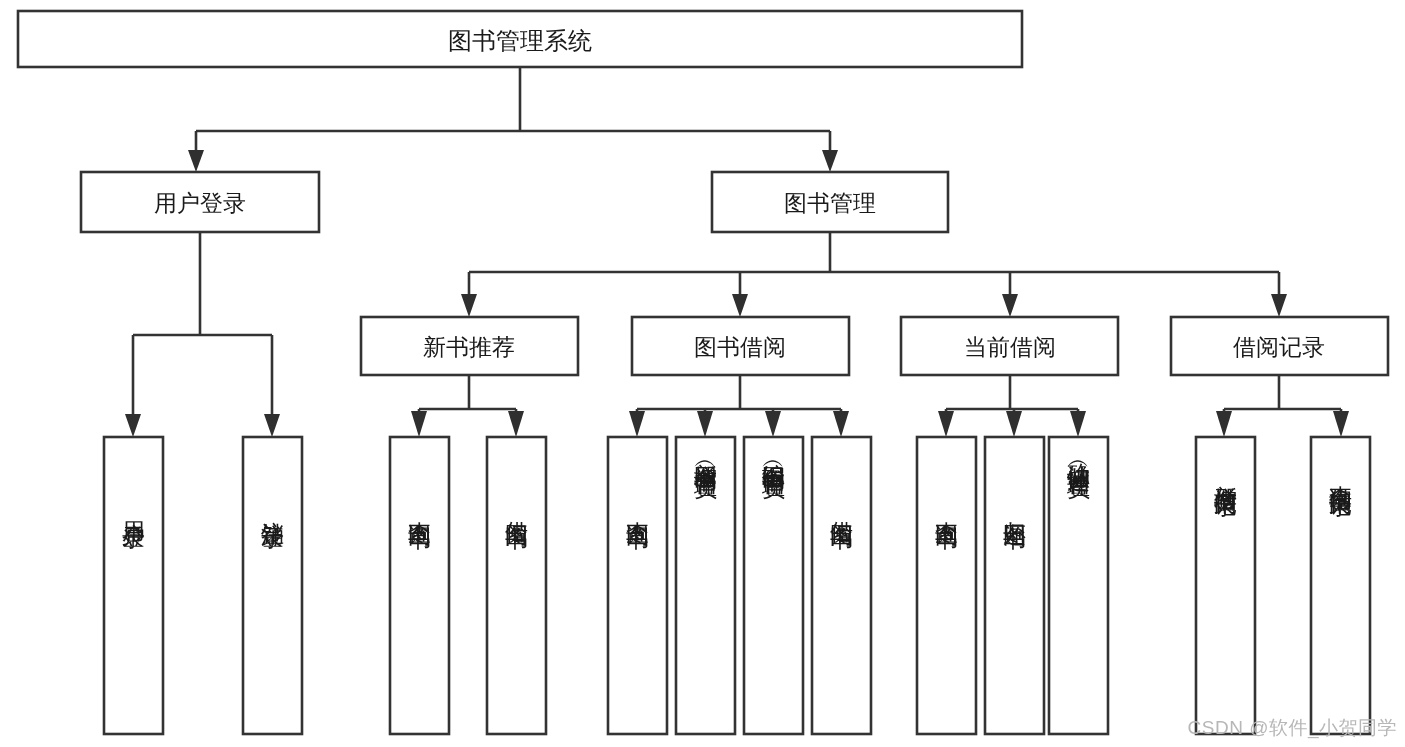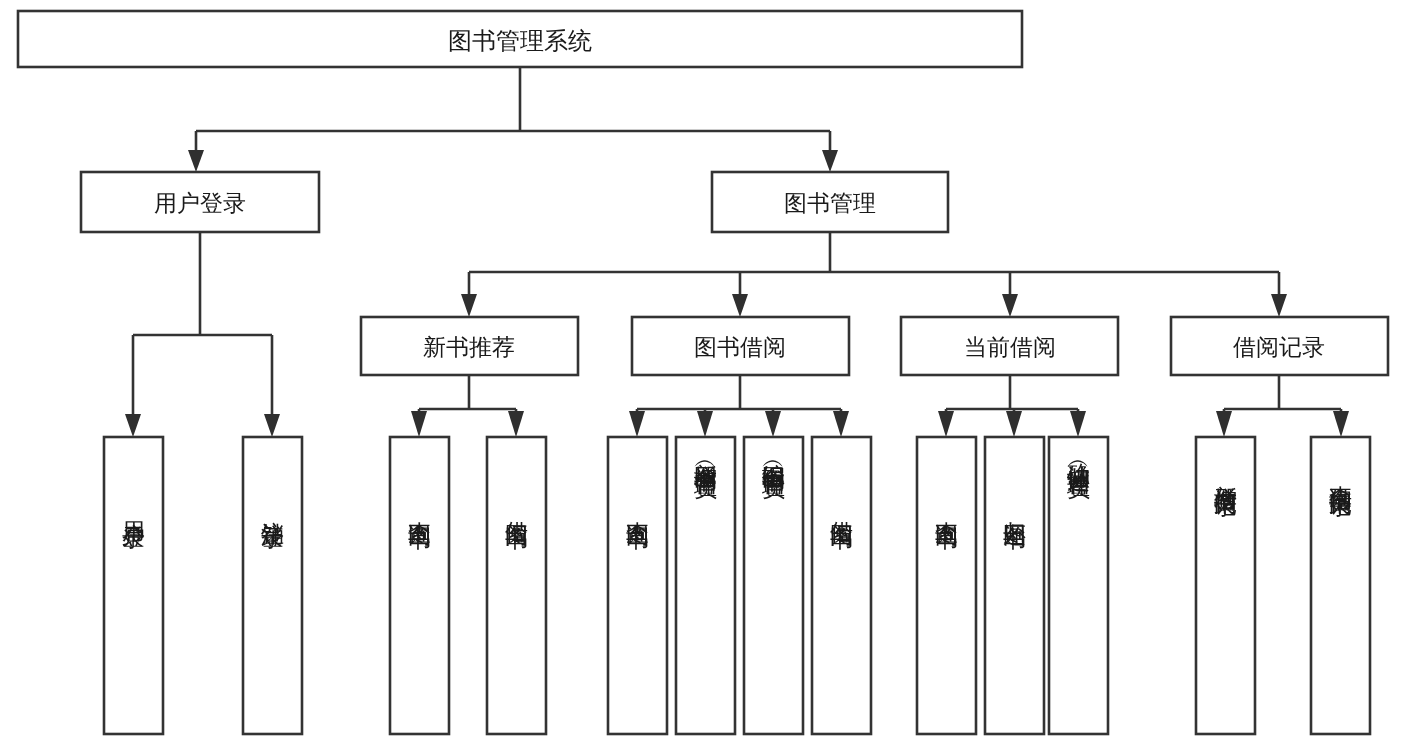--- a/index.html
+++ b/index.html
@@ -249,14 +249,15 @@
   <div class="vert-label-wrap" style="left:1049px; top:437px; width:59px; height:297px;">
     <span class="vert-label" style="margin-top:8px;">确认归还（管理员）</span>
   </div>
   <div class="vert-label-wrap" style="left:1196px; top:437px; width:59px; height:297px;">
     <span class="vert-label" style="margin-top:30px;">新增借阅记录</span>
   </div>
   <div class="vert-label-wrap" style="left:1311px; top:437px; width:59px; height:297px;">
     <span class="vert-label" style="margin-top:30px;">查询借阅记录</span>
   </div>
 
+  <div class="watermark">CSDN @软件_小贺同学</div>
 
 </div>
 
 </body></html>

